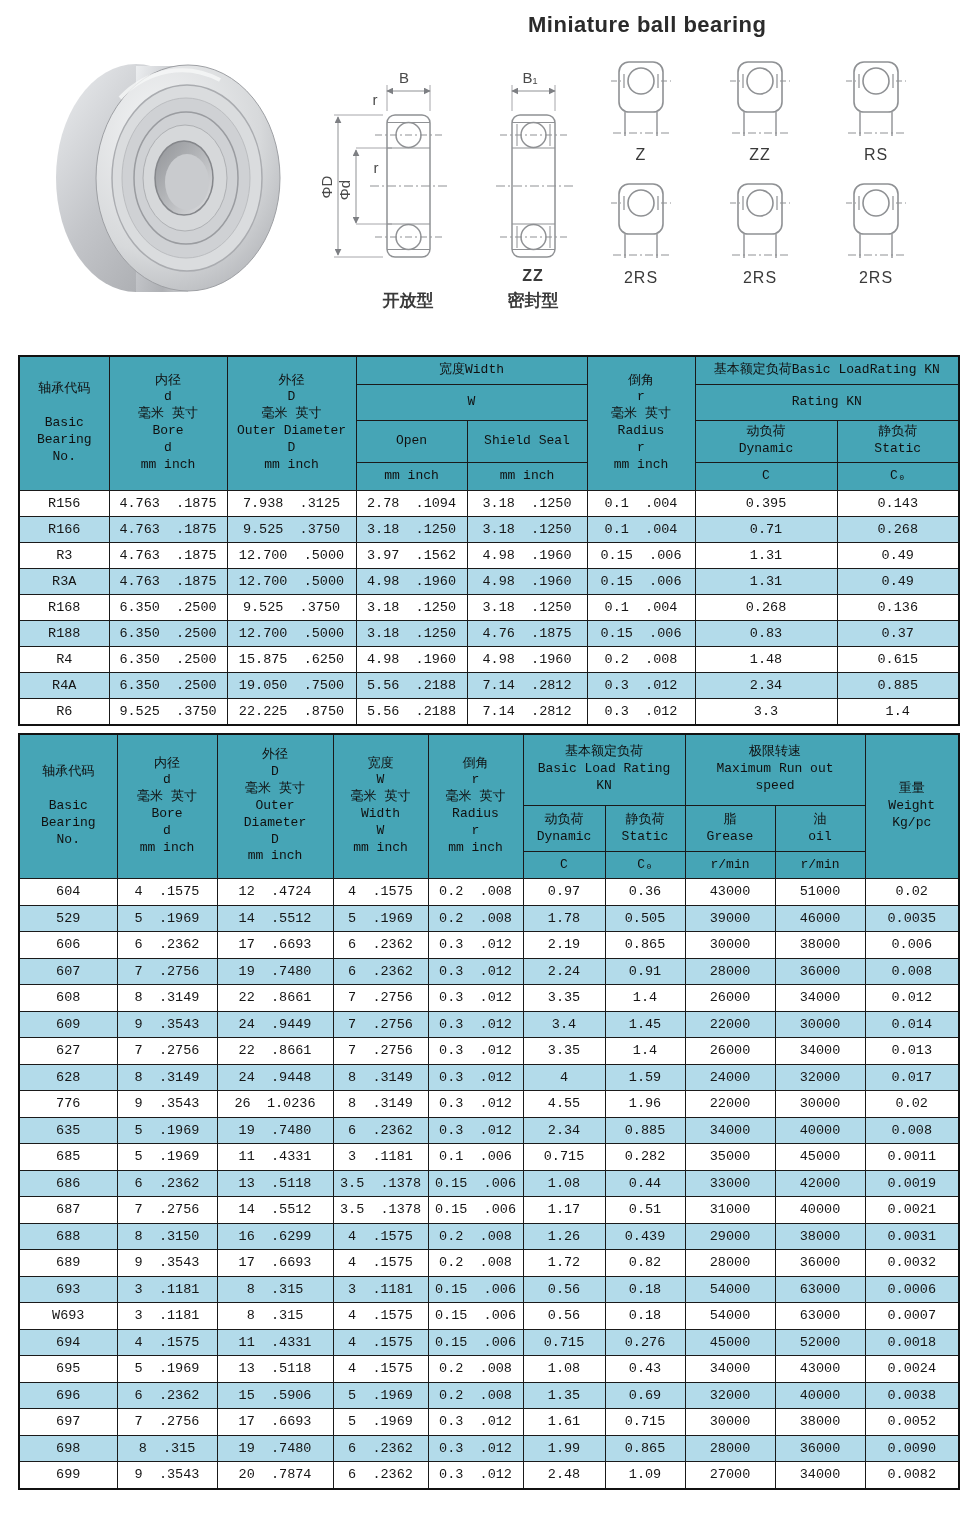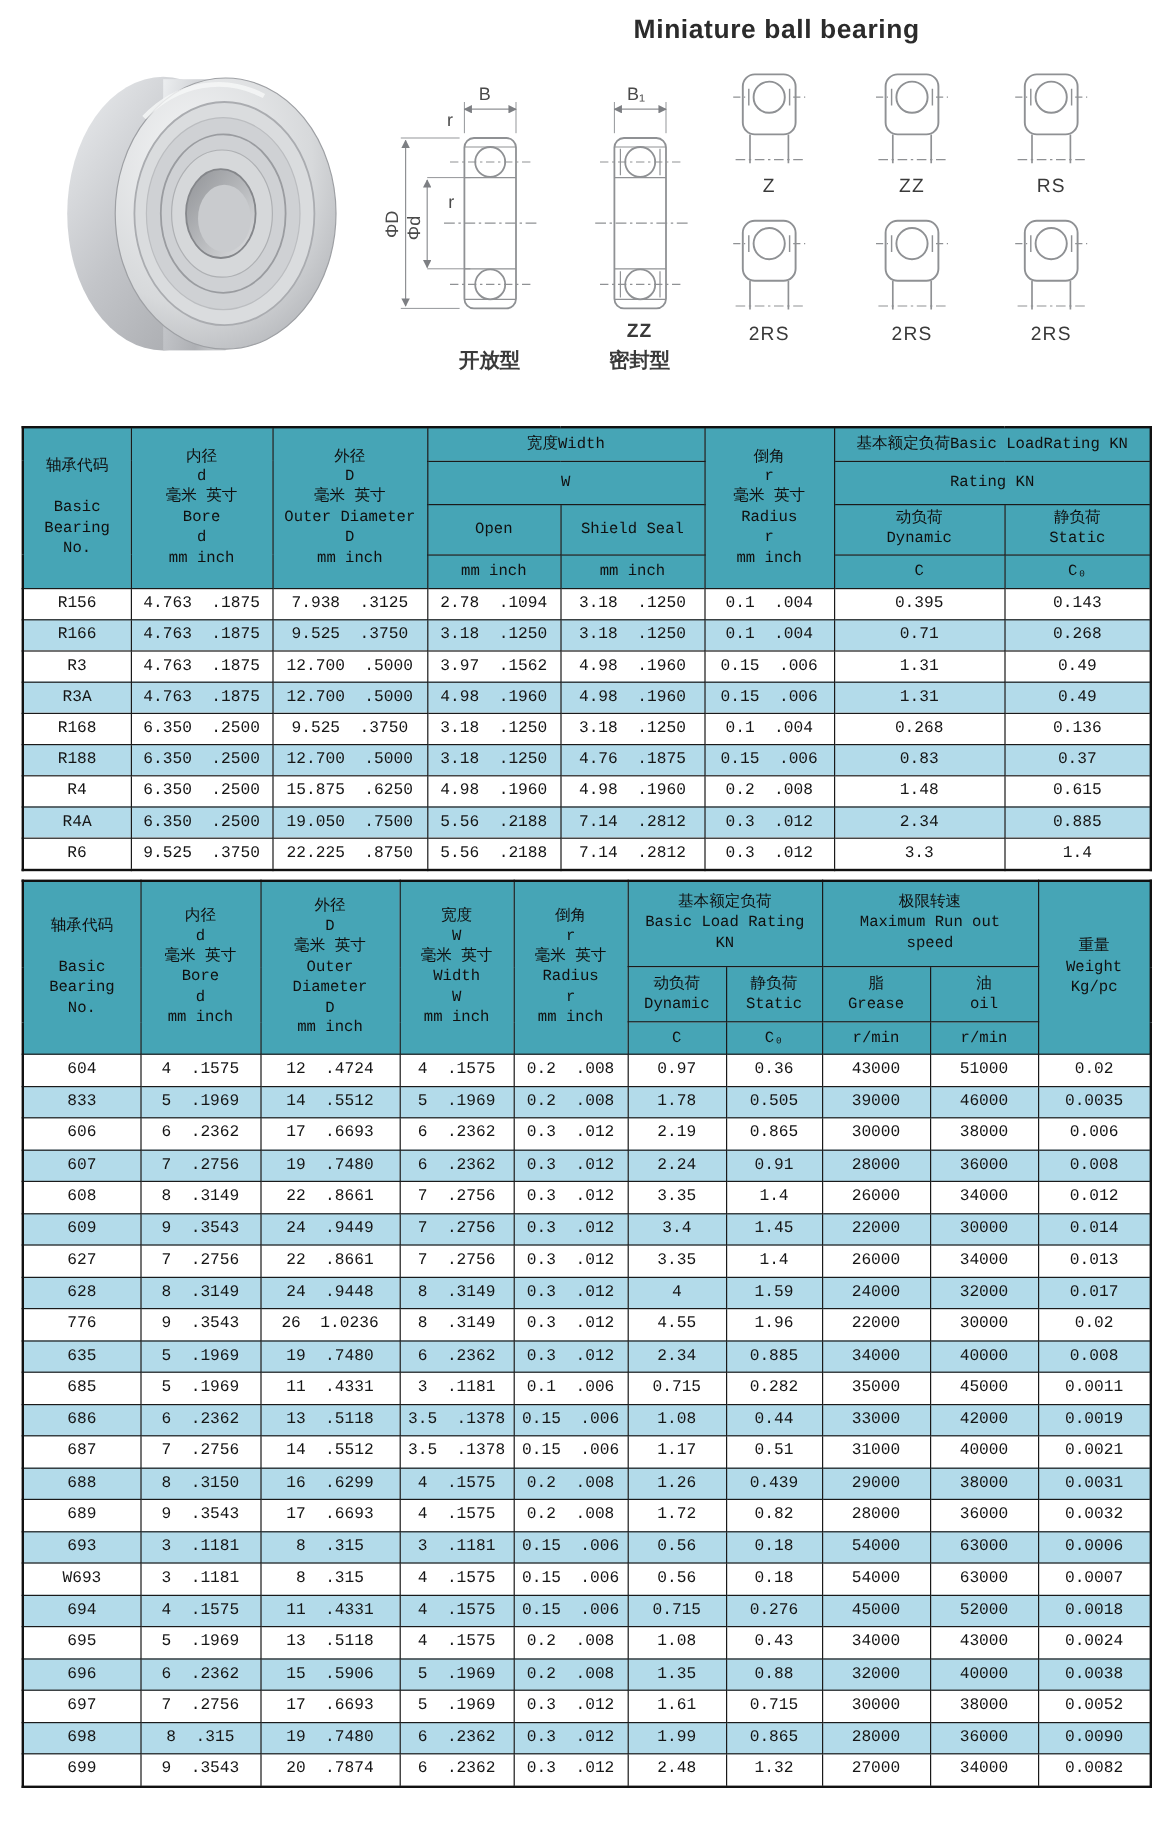--- a/index.html
+++ b/index.html
@@ -378,21 +378,21 @@
           <td>12  .4724</td>
           <td>4  .1575</td>
           <td>0.2  .008</td>
           <td>0.97</td>
           <td>0.36</td>
           <td>43000</td>
           <td>51000</td>
           <td>0.02</td>
         </tr>
         <tr class="alt">
-          <td>833</td>
+          <td>529</td>
           <td>5  .1969</td>
           <td>14  .5512</td>
           <td>5  .1969</td>
           <td>0.2  .008</td>
           <td>1.78</td>
           <td>0.505</td>
           <td>39000</td>
           <td>46000</td>
           <td>0.0035</td>
         </tr>
@@ -600,21 +600,21 @@
           <td>43000</td>
           <td>0.0024</td>
         </tr>
         <tr class="alt">
           <td>696</td>
           <td>6  .2362</td>
           <td>15  .5906</td>
           <td>5  .1969</td>
           <td>0.2  .008</td>
           <td>1.35</td>
-          <td>0.88</td>
+          <td>0.69</td>
           <td>32000</td>
           <td>40000</td>
           <td>0.0038</td>
         </tr>
         <tr>
           <td>697</td>
           <td>7  .2756</td>
           <td>17  .6693</td>
           <td>5  .1969</td>
           <td>0.3  .012</td>
@@ -636,20 +636,20 @@
           <td>36000</td>
           <td>0.0090</td>
         </tr>
         <tr>
           <td>699</td>
           <td>9  .3543</td>
           <td>20  .7874</td>
           <td>6  .2362</td>
           <td>0.3  .012</td>
           <td>2.48</td>
-          <td>1.32</td>
+          <td>1.09</td>
           <td>27000</td>
           <td>34000</td>
           <td>0.0082</td>
         </tr>
       </tbody>
   </table>
 </div>
 
 </body></html>

